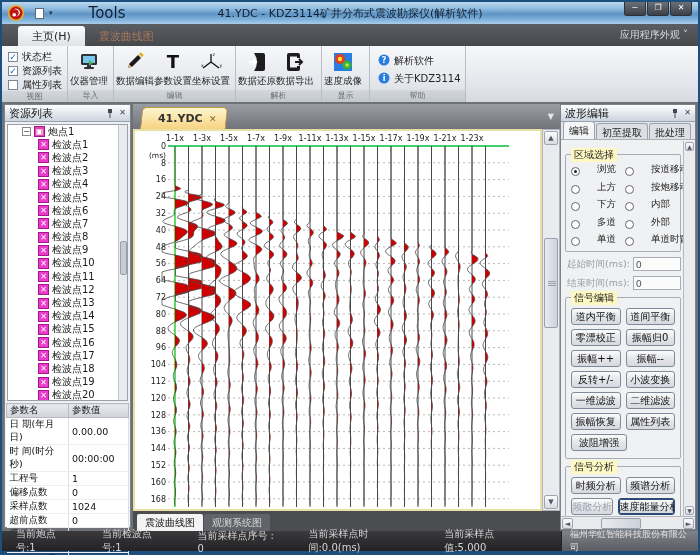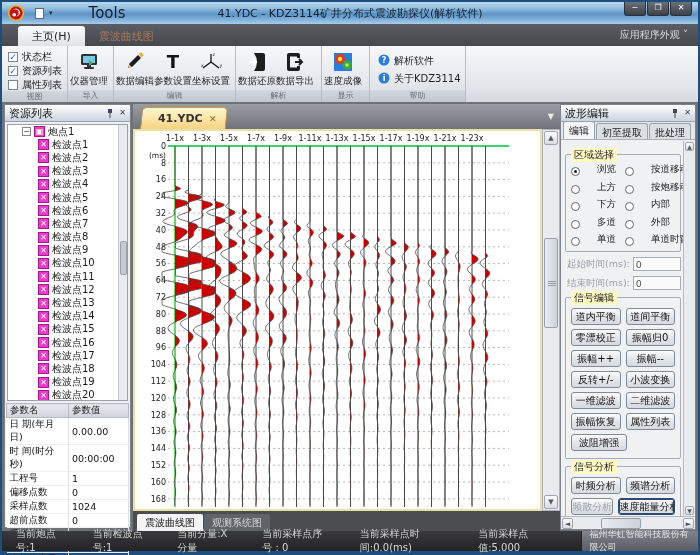--- a/index.html
+++ b/index.html
@@ -723,19 +723,18 @@
         <div class="hsb-arrow" style="left:1px">◄</div>
         <div class="sb-thumb" style="left:40px; top:1px; height:11px; width:40px;"></div>
         <div class="hsb-arrow" style="right:1px">►</div>
       </div>
     </div>
   </div>
 
   <div id="statusbar">
       <span>当前炮点号:1</span>
       <span>当前检波点号:1</span>
-      <span>当前分量:X分量</span>
       <span>当前采样点序号 : 0</span>
       <span>当前采样点时间:0.0(ms)</span>
       <span>当前采样点值:5.000</span>
       <span id="company">福州华虹智能科技股份有限公司</span>
     </div>
 </div>
 
 </body></html>

